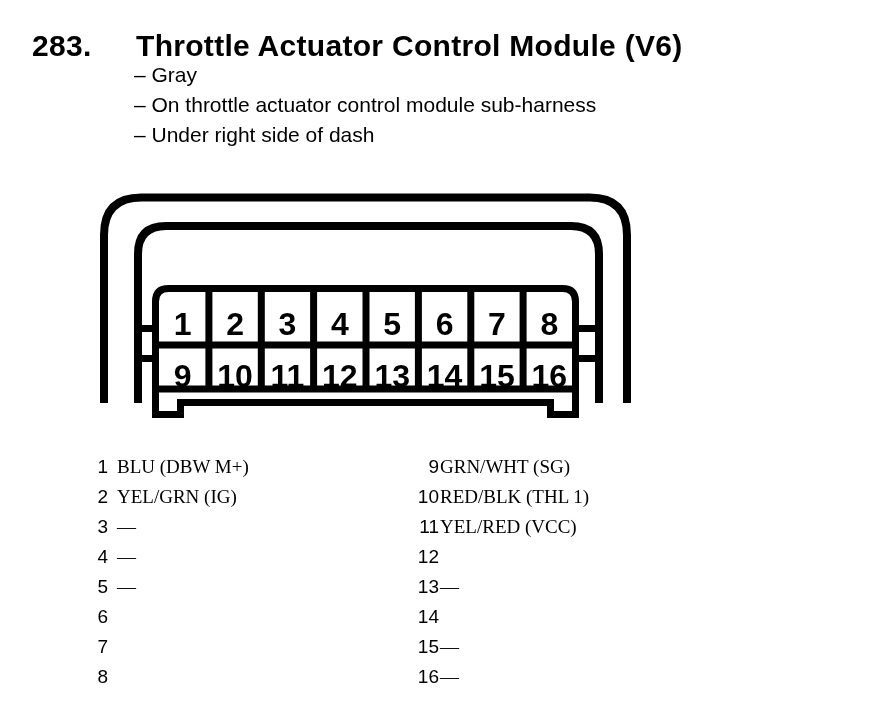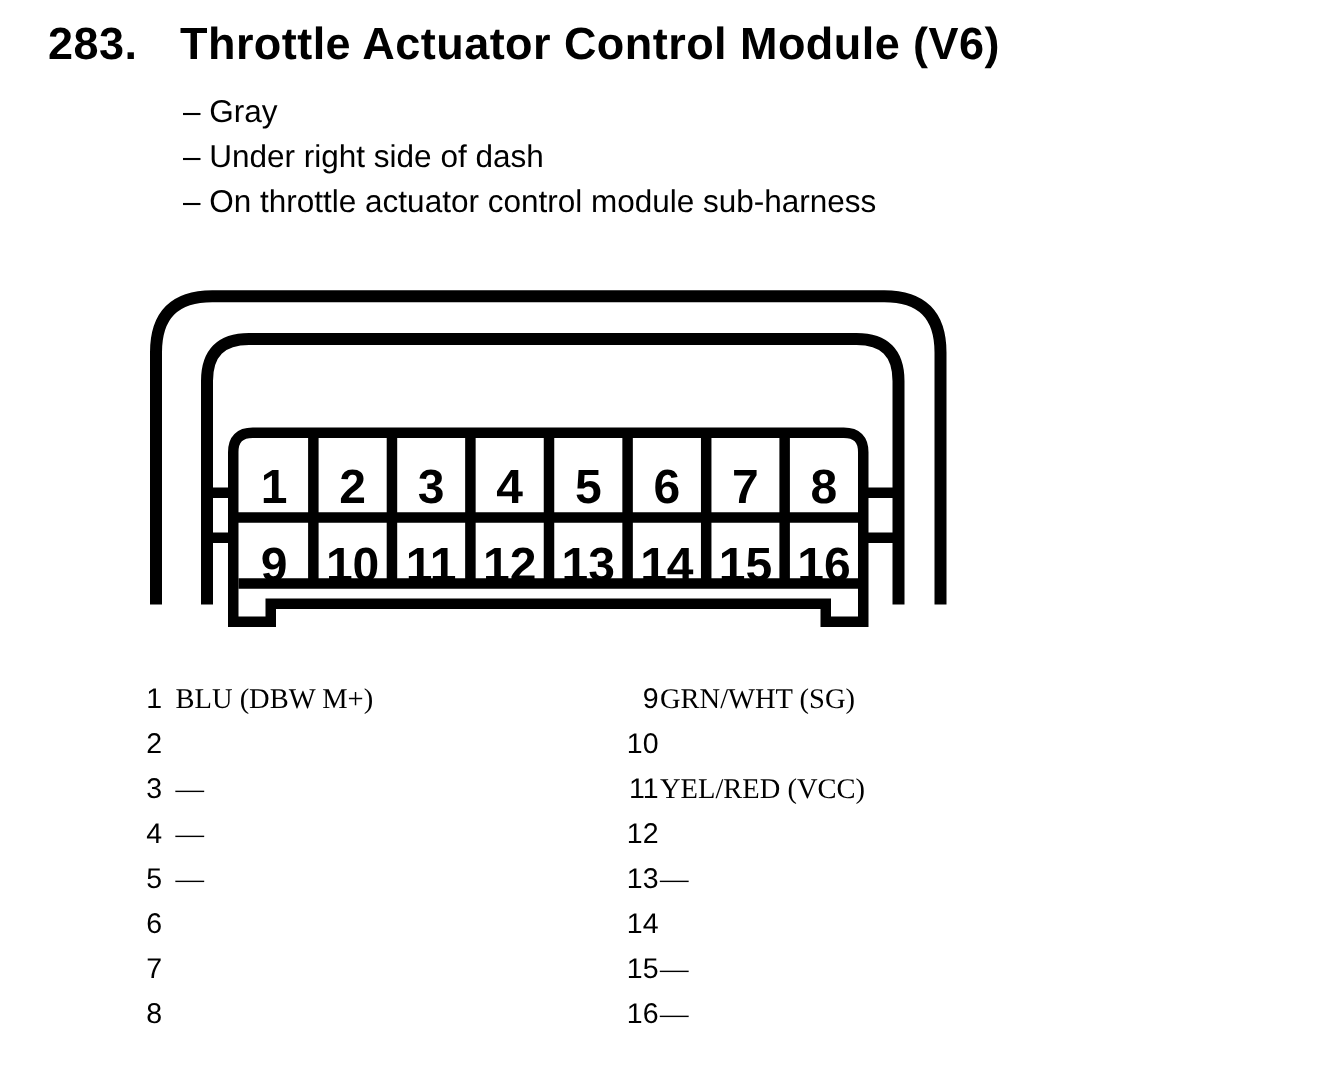--- a/index.html
+++ b/index.html
@@ -13,27 +13,27 @@
   }
   .page { position: absolute; left: 0; top: 0; width: 880px; height: 716px; background: #fff; }
 
   
   .title-row { position: absolute; left: 32px; top: 13px; display: flex; align-items: baseline; }
   .section-number {
     font-size: 30px; font-weight: bold; width: 88px; flex: none;
     letter-spacing: 0.3px;
   }
   .page-title-text {
-    margin: 0; font-size: 30px; font-weight: bold; letter-spacing: 0.3px;
+    margin: 16px; font-size: 30px; font-weight: bold; letter-spacing: 0.3px;
     white-space: nowrap;
   }
 
   
   .bullets {
-    position: absolute; left: 122px; top: 60px;
+    position: absolute; left: 134px; top: 60px;
     margin: 0; padding: 0; list-style: none;
     font-size: 21px; line-height: 30px; white-space: nowrap;
   }
 
   
   .connector-svg { position: absolute; left: 95px; top: 190px; }
   .svg-pin-numbers text {
     font-family: "Liberation Sans", sans-serif;
     font-weight: bold; font-size: 32px; fill: #000;
   }
@@ -55,22 +55,22 @@
 
 <div class="page">
 
   <header class="title-row">
     <span class="section-number">283.</span>
     <h1 class="page-title-text">Throttle Actuator Control Module (V6)</h1>
   </header>
 
   <ul class="bullets" id="bullets">
       <li>– Gray</li>
+      <li>– On throttle actuator control module sub-harness</li>
       <li>– Under right side of dash</li>
-      <li>– On throttle actuator control module sub-harness</li>
     </ul>
 
   <svg class="connector-svg" width="545" height="240" viewBox="0 0 545 240">
     <g fill="none" stroke="#000000">
       <path stroke-width="8" d="M 9 213 L 9 45 Q 9 7.5 46.5 7.5 L 494.5 7.5 Q 532 7.5 532 45 L 532 213"></path>
       <path stroke-width="8" d="M 43 213 L 43 64 Q 43 36 71 36 L 476 36 Q 504 36 504 64 L 504 213"></path>
       <g stroke-width="7">
         <line x1="44" y1="138.5" x2="62" y2="138.5"></line>
         <line x1="44" y1="168.5" x2="62" y2="168.5"></line>
         <line x1="479" y1="138.5" x2="502" y2="138.5"></line>
@@ -110,20 +110,21 @@
       </g>
   </svg>
 
   <div class="pin-col pin-col-left" id="pin-col-left">
       <div class="pin-row">
         <span class="pin-num">1</span>
         <span class="pin-label">BLU (DBW M+)</span>
       </div>
       <div class="pin-row">
         <span class="pin-num">2</span>
+        <span class="pin-label">YEL/GRN (IG)</span>
       </div>
       <div class="pin-row">
         <span class="pin-num">3</span>
         <span class="pin-label">—</span>
       </div>
       <div class="pin-row">
         <span class="pin-num">4</span>
         <span class="pin-label">—</span>
       </div>
       <div class="pin-row">
@@ -140,20 +141,21 @@
         <span class="pin-num">8</span>
       </div>
     </div>
   <div class="pin-col pin-col-right" id="pin-col-right">
       <div class="pin-row">
         <span class="pin-num">9</span>
         <span class="pin-label">GRN/WHT (SG)</span>
       </div>
       <div class="pin-row">
         <span class="pin-num">10</span>
+        <span class="pin-label">RED/BLK (THL 1)</span>
       </div>
       <div class="pin-row">
         <span class="pin-num">11</span>
         <span class="pin-label">YEL/RED (VCC)</span>
       </div>
       <div class="pin-row">
         <span class="pin-num">12</span>
       </div>
       <div class="pin-row">
         <span class="pin-num">13</span>

